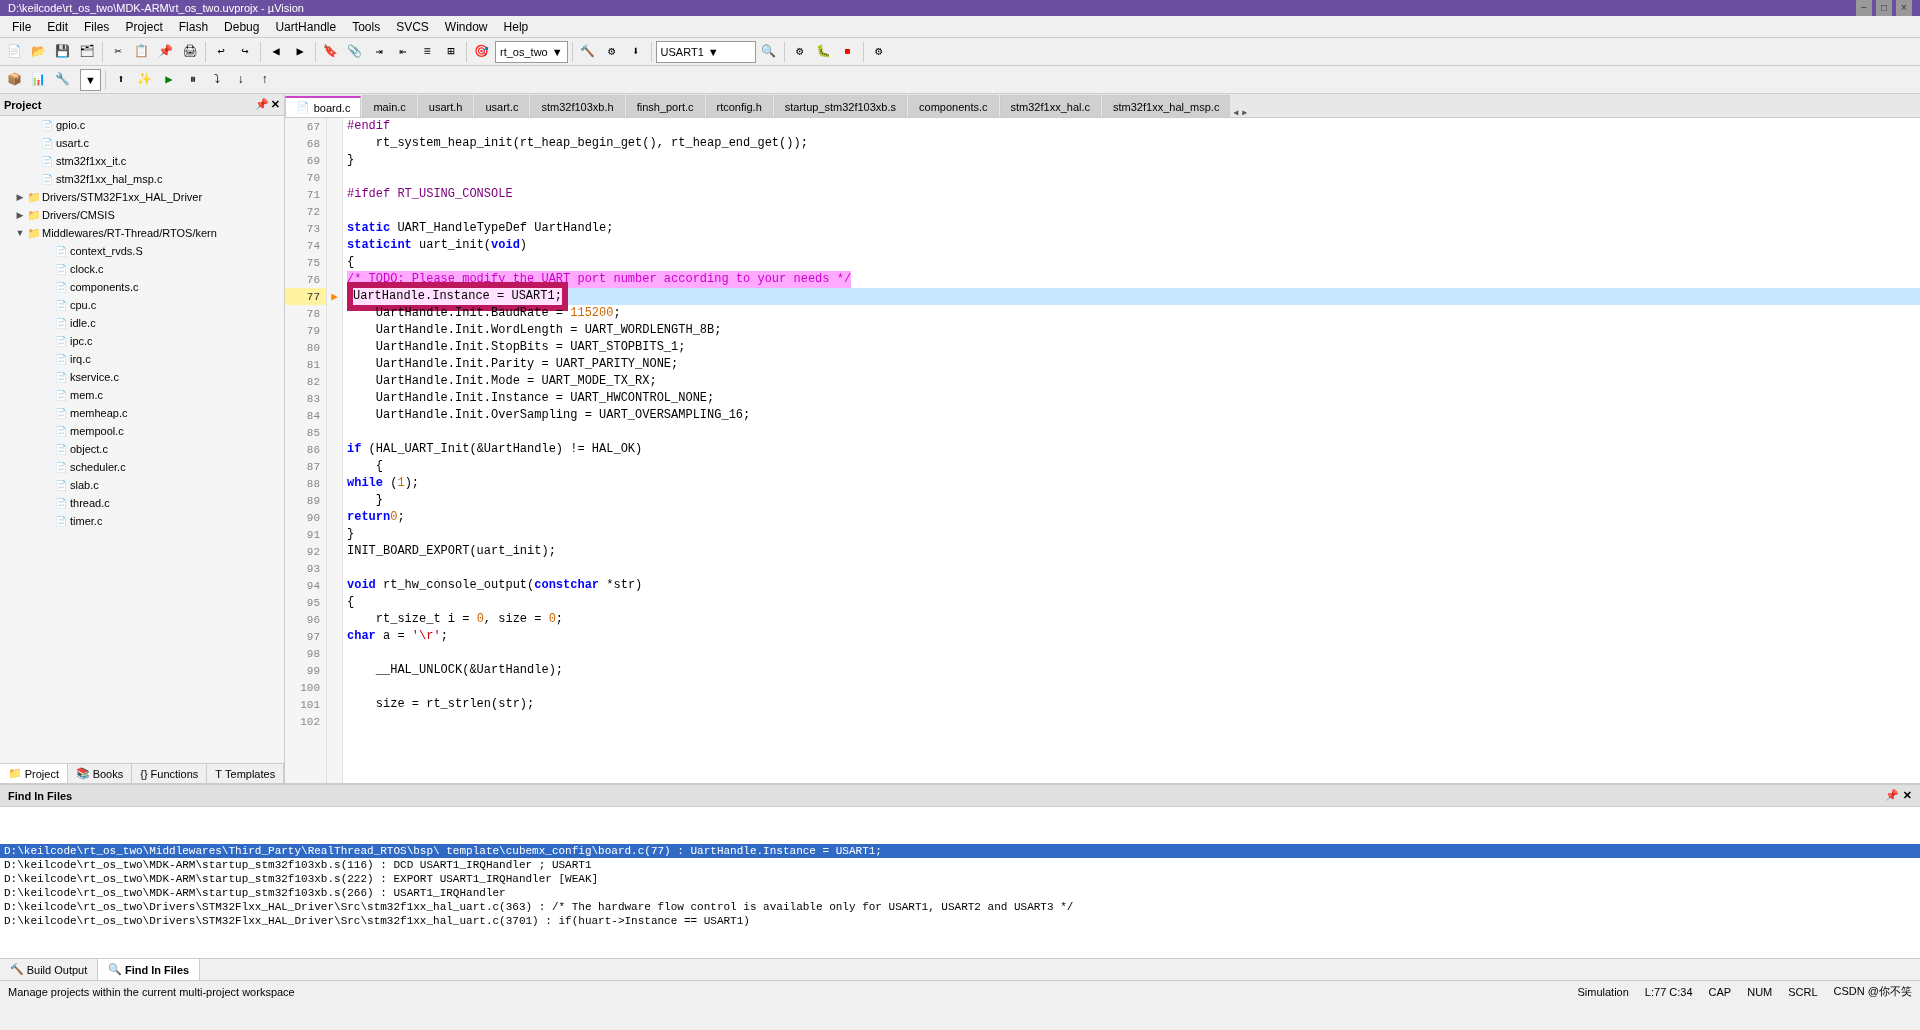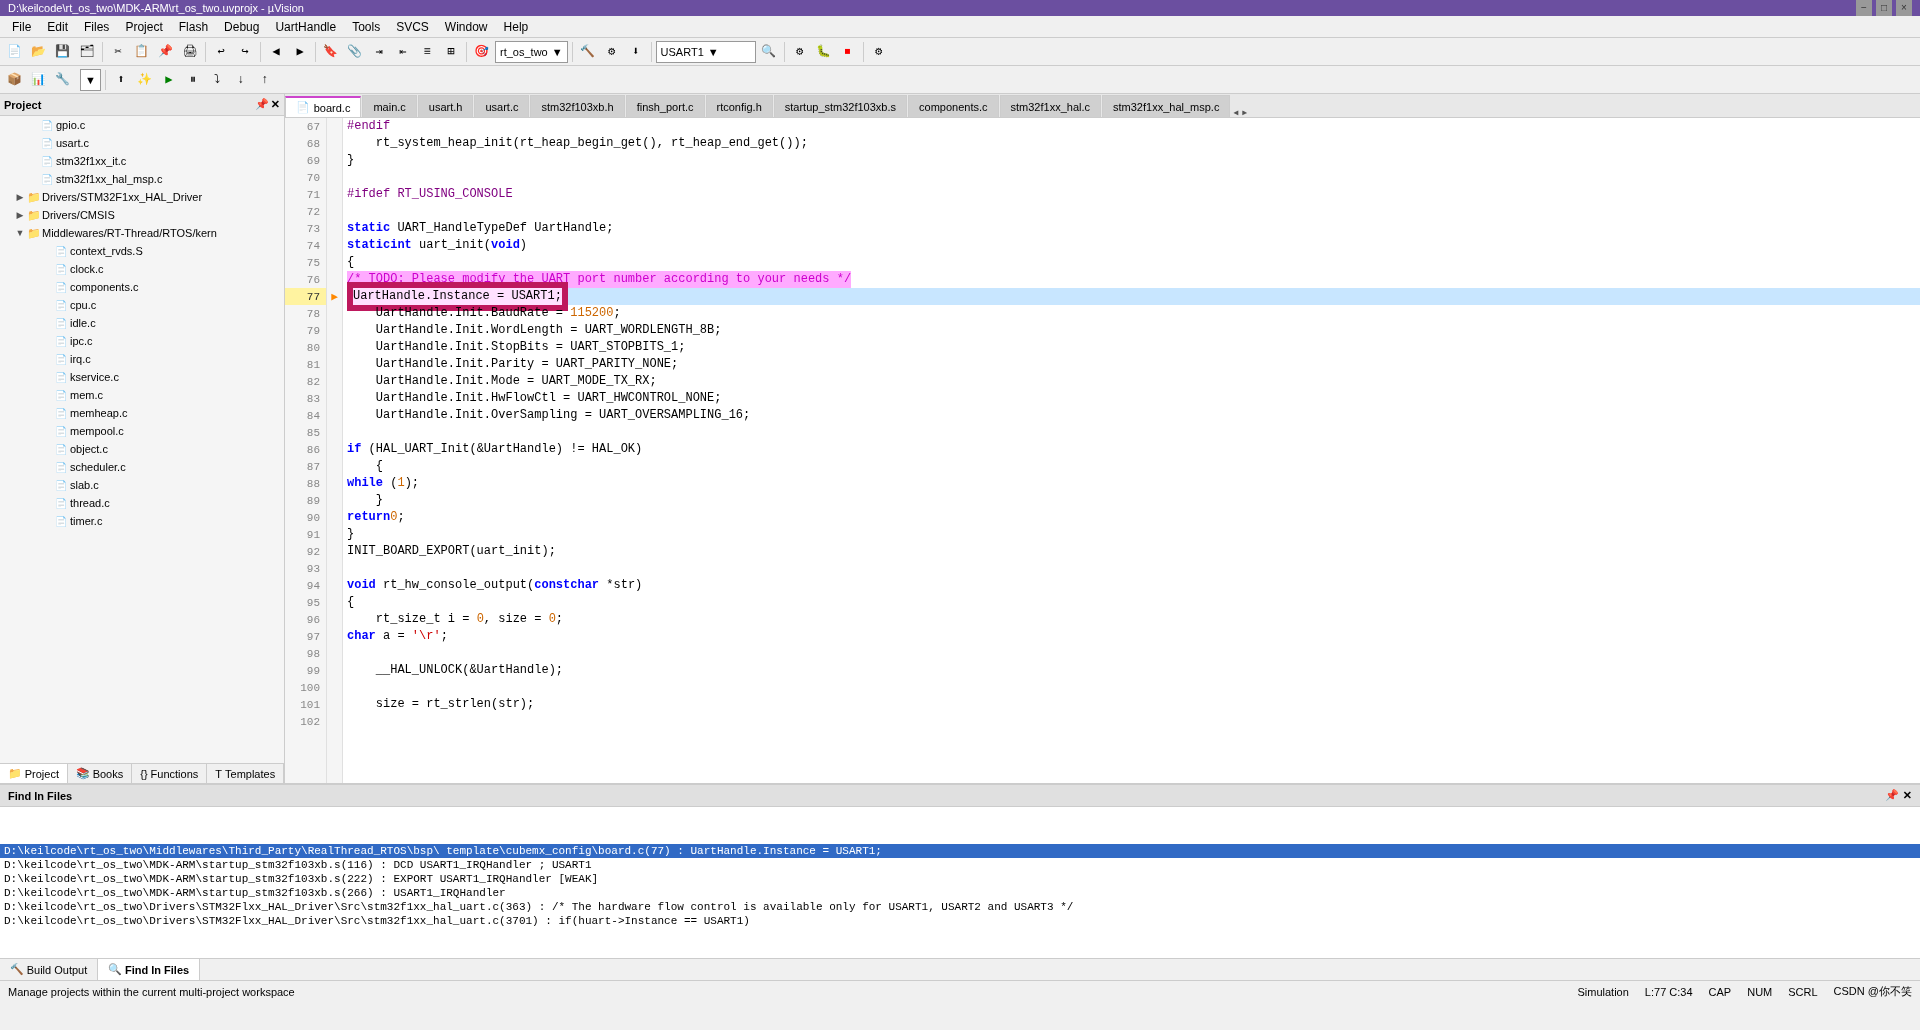--- a/index.html
+++ b/index.html
@@ -635,21 +635,21 @@
           <div class="code-line"><span class="kw">static</span> UART_HandleTypeDef UartHandle;</div>
           <div class="code-line"><span class="kw">static</span> <span class="kw">int</span> uart_init(<span class="kw">void</span>)</div>
           <div class="code-line">{</div>
           <div class="code-line">    <span class="todo">/* TODO: Please modify the UART port number according to your needs */</span></div>
           <div class="code-line highlighted">    <span style="background:#ffe0ff;border:6px solid #be185d;">UartHandle.Instance = USART1;</span></div>
           <div class="code-line">    UartHandle.Init.BaudRate = <span class="num">115200</span>;</div>
           <div class="code-line">    UartHandle.Init.WordLength = UART_WORDLENGTH_8B;</div>
           <div class="code-line">    UartHandle.Init.StopBits = UART_STOPBITS_1;</div>
           <div class="code-line">    UartHandle.Init.Parity = UART_PARITY_NONE;</div>
           <div class="code-line">    UartHandle.Init.Mode = UART_MODE_TX_RX;</div>
-          <div class="code-line">    UartHandle.Init.HwFlowCtl = UART_HWCONTROL_NONE;</div>
+          <div class="code-line">    UartHandle.Init.Instance = UART_HWCONTROL_NONE;</div>
           <div class="code-line">    UartHandle.Init.OverSampling = UART_OVERSAMPLING_16;</div>
           <div class="code-line">&nbsp;</div>
           <div class="code-line">    <span class="kw">if</span> (HAL_UART_Init(&amp;UartHandle) != HAL_OK)</div>
           <div class="code-line">    {</div>
           <div class="code-line">        <span class="kw">while</span> (<span class="num">1</span>);</div>
           <div class="code-line">    }</div>
           <div class="code-line">    <span class="kw">return</span> <span class="num">0</span>;</div>
           <div class="code-line">}</div>
           <div class="code-line">INIT_BOARD_EXPORT(uart_init);</div>
           <div class="code-line">&nbsp;</div>

